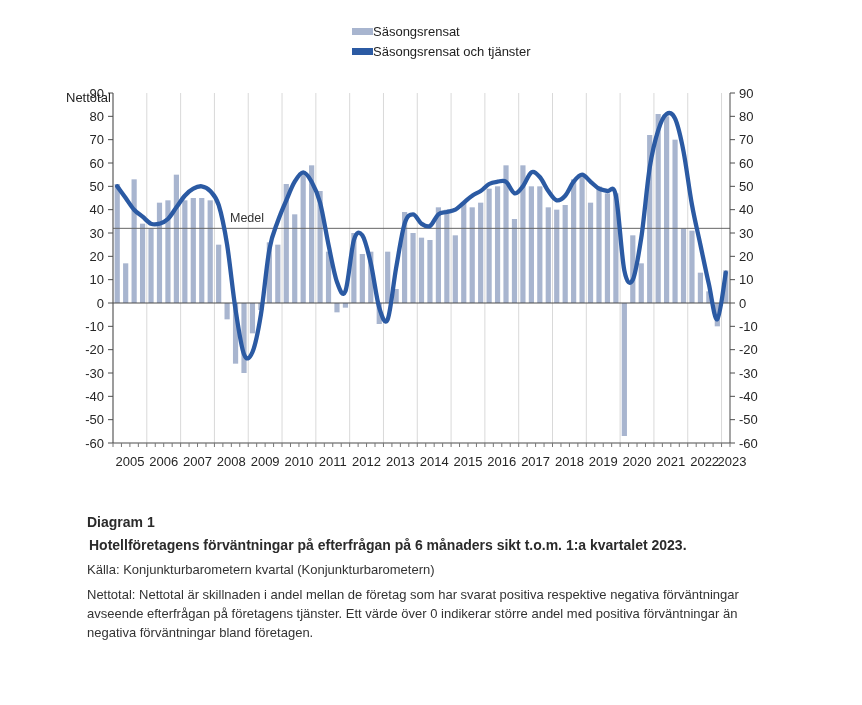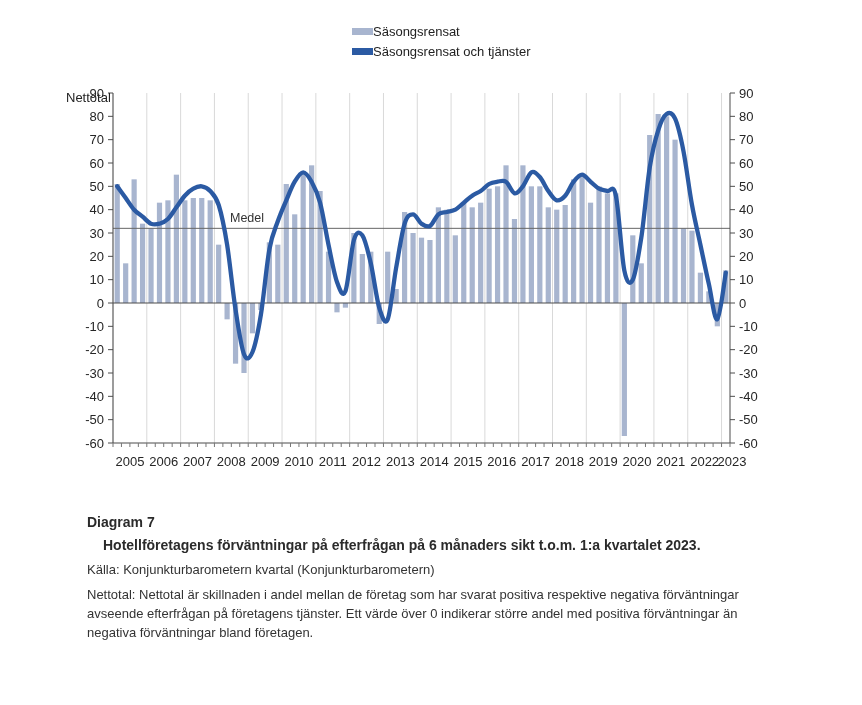--- a/index.html
+++ b/index.html
@@ -4,21 +4,21 @@
 <style>
   html,body{margin:0;padding:0;background:#ffffff;}
   body{width:862px;height:705px;position:relative;font-family:"Liberation Sans","DejaVu Sans",sans-serif;overflow:hidden;}
   .y-axis-title{position:absolute;left:66px;top:50px;font-size:13px;color:#222;margin-top:40px;}
   .legend{position:absolute;left:352px;top:24px;display:flex;flex-direction:column;gap:5px;}
   .legend-item{display:flex;align-items:center;gap:0;font-size:13px;color:#222;}
   .swatch{width:21px;height:7px;display:inline-block;}
   #chart{position:absolute;left:0;top:0;}
   .caption{position:absolute;left:87px;top:514px;width:690px;color:#333;}
   .caption .tag{font-weight:bold;font-size:14px;color:#2b2b2b;margin:0 0 7px 0;}
-  .caption .title{font-weight:bold;font-size:14px;color:#2b2b2b;margin:0 0 9px 16px;}
+  .caption .title{font-weight:bold;font-size:14px;color:#2b2b2b;margin:0 0 9px 2px;}
   .caption .source{font-size:13px;margin:0 0 9px 0;color:#333;}
   .caption .note{font-size:13px;line-height:1.45;margin:0;color:#333;}
 </style>
 </head>
 <body>
 
 <svg id="chart" width="862" height="490" aria-label="chart">
     <line x1="113" y1="93" x2="113" y2="443" stroke="#d9d9d9" stroke-width="1"></line>
     <line x1="146.8082191780822" y1="93" x2="146.8082191780822" y2="443" stroke="#d9d9d9" stroke-width="1"></line>
     <line x1="180.6164383561644" y1="93" x2="180.6164383561644" y2="443" stroke="#d9d9d9" stroke-width="1"></line>
@@ -284,17 +284,17 @@
     <span class="swatch" style="background: rgb(168, 181, 207);"></span>
     <span>Säsongsrensat</span>
   </div>
   <div class="legend-item">
     <span class="swatch" style="background: rgb(43, 90, 163);"></span>
     <span>Säsongsrensat och tjänster</span>
   </div>
 </div>
 
 <div class="caption">
-  <p class="tag">Diagram 7</p>
+  <p class="tag">Diagram 1</p>
   <p class="title">Hotellföretagens förväntningar på efterfrågan på 6 månaders sikt t.o.m. 1:a kvartalet 2023.</p>
   <p class="source">Källa: Konjunkturbarometern kvartal (Konjunkturbarometern)</p>
   <p class="note">Nettotal: Nettotal är skillnaden i andel mellan de företag som har svarat positiva respektive negativa förväntningar avseende efterfrågan på företagens tjänster. Ett värde över 0 indikerar större andel med positiva förväntningar än negativa förväntningar bland företagen.</p>
 </div>
 
 </body></html>

